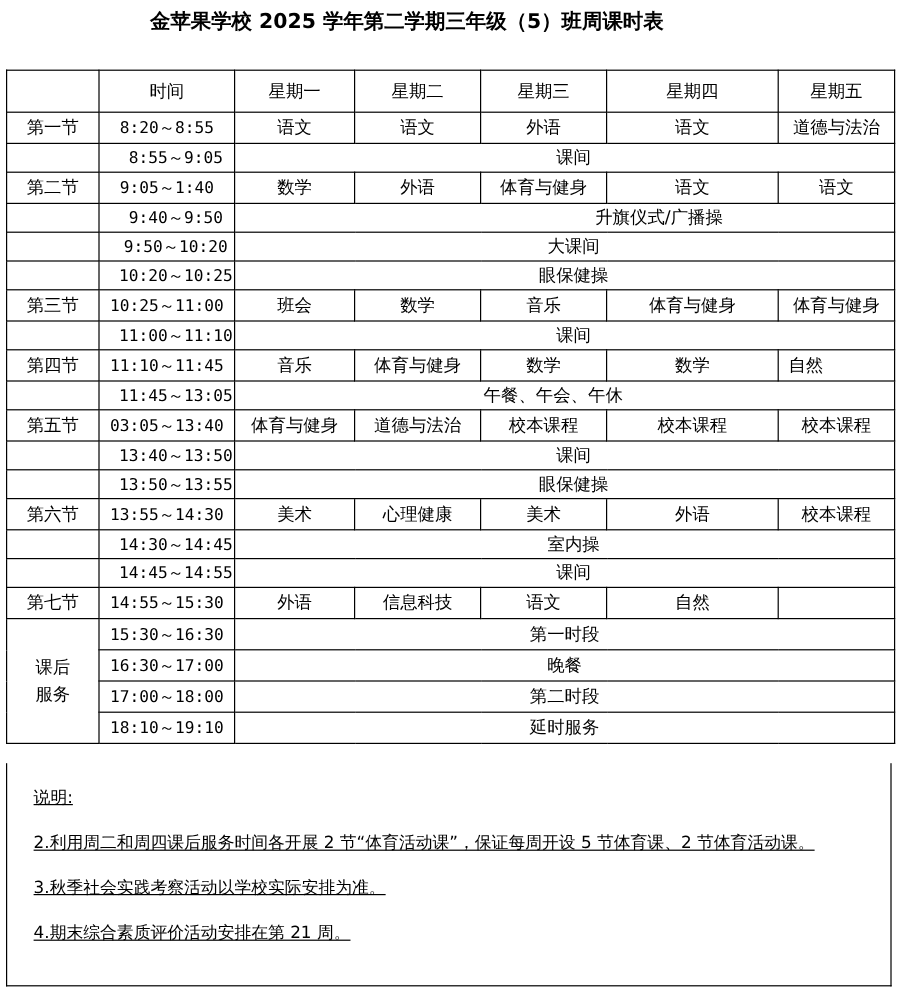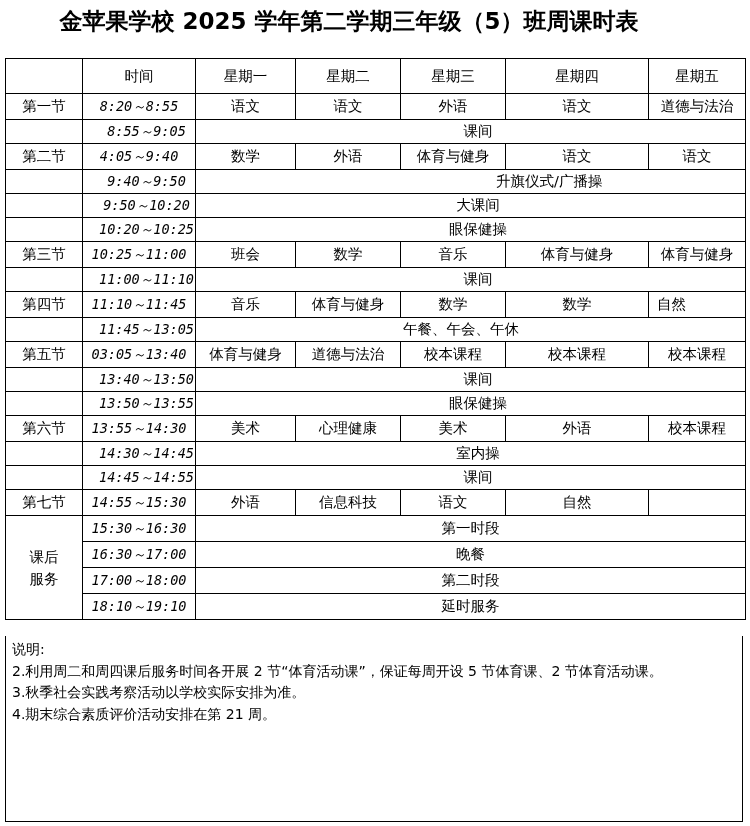--- a/index.html
+++ b/index.html
@@ -1,33 +1,33 @@
 <!DOCTYPE html>
 <html><head>
 <meta charset="utf-8">
 <style>
   html, body { margin:0; padding:0; background:#ffffff; }
   body { width:750px; height:826px; position:relative; overflow:hidden;
          font-family: "DejaVu Sans", "Liberation Sans", sans-serif; color:#000; }
-  .title { position:absolute; left:16px; top:6px; width:666px; text-align:center;
-           font-size:23px; font-weight:bold; letter-spacing:0px; }
+  .title { position:absolute; left:6px; top:6px; width:666px; text-align:center;
+           font-size:17px; font-weight:bold; letter-spacing:0px; }
   table.tt { position:absolute; left:5px; top:42px; border-collapse:collapse;
              table-layout:fixed; width:740px;margin-top:16px; }
   table.tt td { border:1px solid #000; text-align:center; vertical-align:middle;
                 font-size:14.5px; padding:0; white-space:nowrap; overflow:hidden; }
-  table.tt td.time { font-family:"DejaVu Sans Mono","Liberation Mono",monospace; font-size:13.5px;font-style:italic; }
+  table.tt td.time { font-family:"DejaVu Sans Mono","Liberation Mono",monospace; font-size:13.5px; }
   table.tt td.left { text-align:left; padding-left:8px; }
   tr.hdr td { height:34px; }
   tr.r td { height:25px; }
   tr.rs td { height:23px;padding-left:15px; }
   .after-lbl { line-height:22px; }
   .notes { position:absolute; left:5px; top:636px; width:738px; height:186px;
            border:1px solid #000; border-top:none; box-sizing:border-box; padding:3px 6px;
            font-size:14px; line-height:21.6px; }
-  .notes p { margin:0; }
+  .notes p { margin:16px;text-decoration:underline; }
 </style>
 </head>
 <body>
 
 <div class="title">金苹果学校 2025 学年第二学期三年级（5）班周课时表</div>
 
 <table class="tt">
   <colgroup>
     <col style="width:77px">
       <col style="width:113px">
@@ -56,21 +56,21 @@
         <td>语文</td>
         <td>道德与法治</td>
       </tr>
       <tr class="rs">
         <td></td>
         <td class="time">8:55～9:05</td>
         <td colspan="5">课间</td>
       </tr>
       <tr class="r">
         <td>第二节</td>
-        <td class="time">4:05～9:40</td>
+        <td class="time">9:05～1:40</td>
         <td>数学</td>
         <td>外语</td>
         <td>体育与健身</td>
         <td>语文</td>
         <td>语文</td>
       </tr>
       <tr class="rs">
         <td></td>
         <td class="time">9:40～9:50</td>
         <td colspan="5" style="padding-left: 300px; text-align: left;">升旗仪式/广播操</td>

